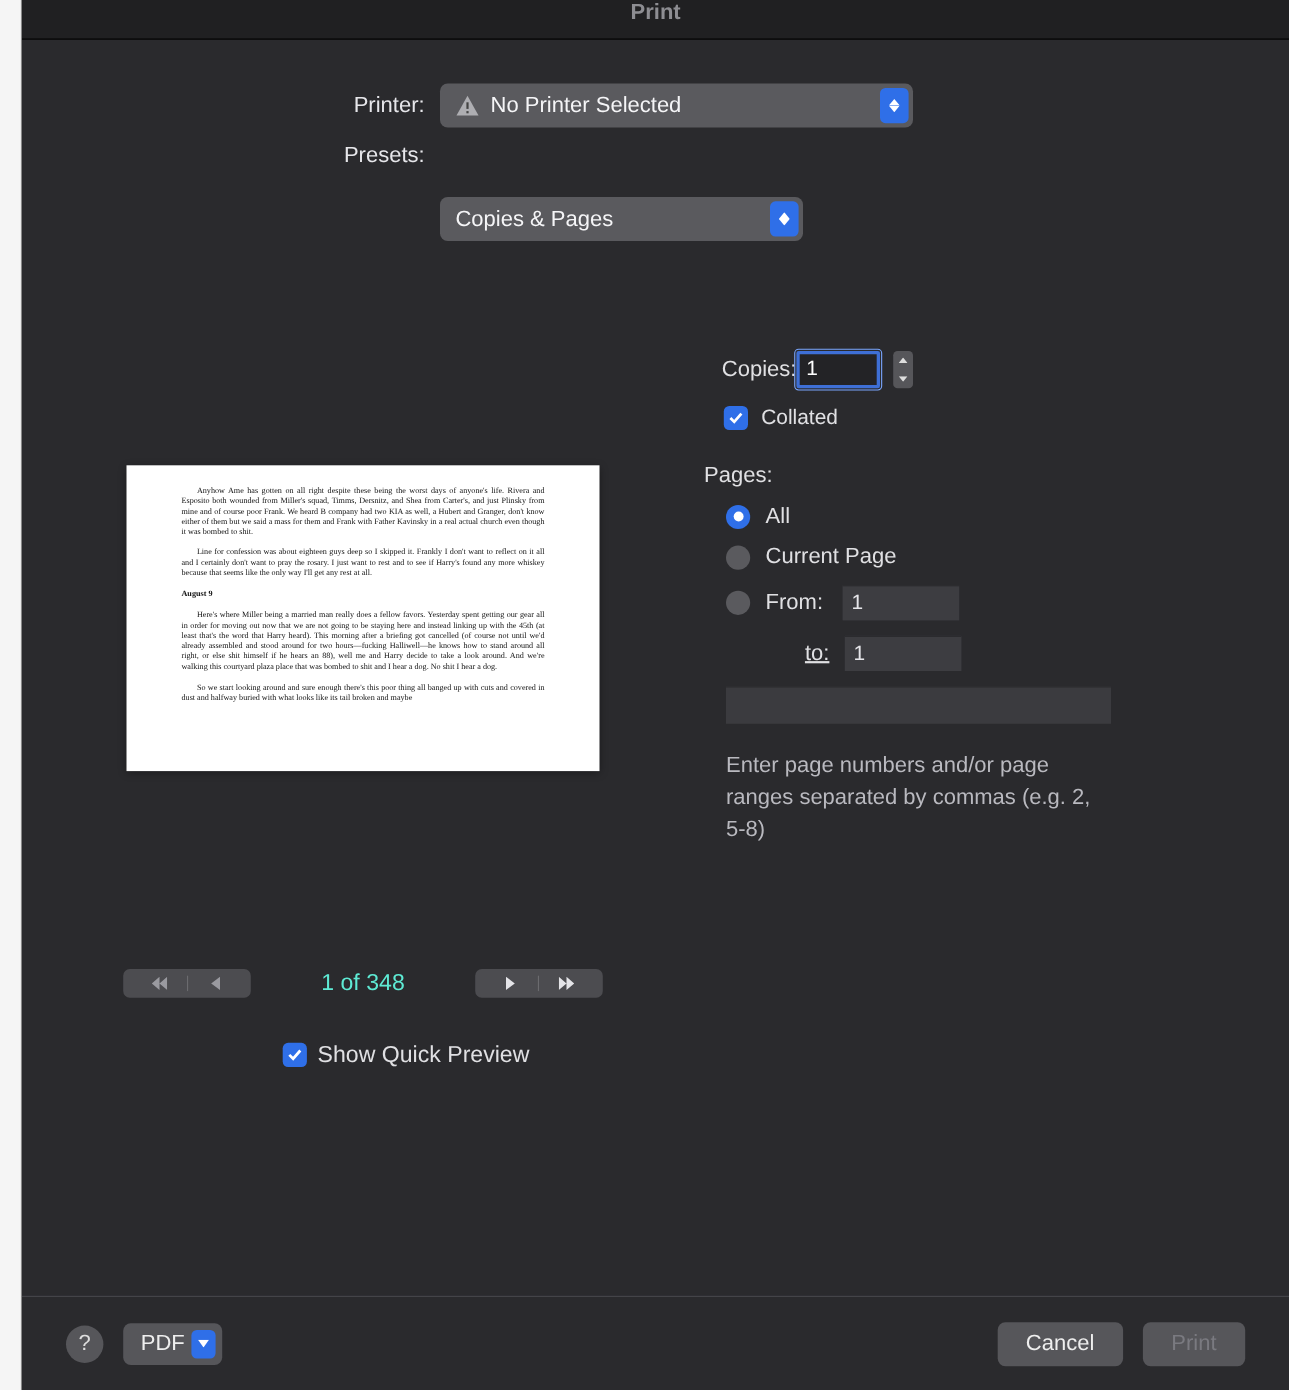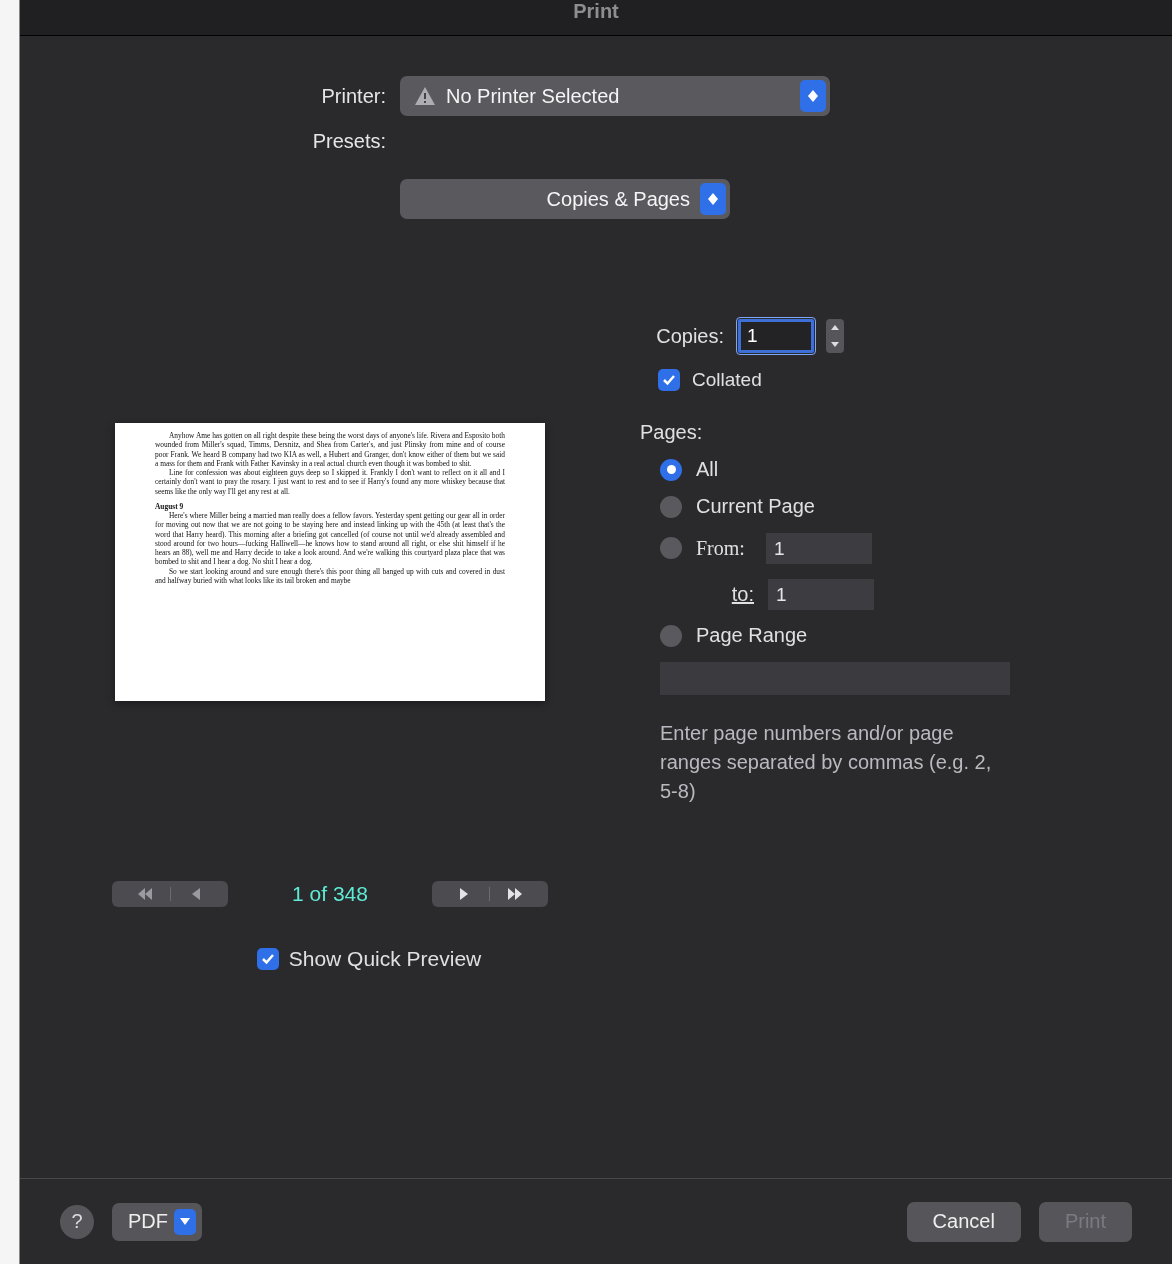--- a/index.html
+++ b/index.html
@@ -62,21 +62,21 @@
     border-radius: 7px;
     height: 40px;
     display: flex;
     align-items: center;
     padding: 0 40px 0 14px;
     font-size: 20px;
     color: #f5f5f7;
     cursor: default;
   }
   .select.wide { width: 430px; }
-  .select.mid  { width: 330px; justify-content: flex-end; }
+  .select.mid  { width: 330px; }
   .select .chev {
     position: absolute;
     right: 4px; top: 4px; bottom: 4px;
     width: 26px;
     background: #2f6fe8;
     border-radius: 5px;
     display: flex;
     flex-direction: column;
     align-items: center;
     justify-content: center;
@@ -110,21 +110,21 @@
     padding: 8px 40px;
     overflow: hidden;
   }
   .preview-page .pt {
     font-family: Georgia, serif;
     font-size: 7.4px;
     line-height: 1.25;
     color: #111;
     text-align: justify;
   }
-  .preview-page .pt p { text-indent: 14px; margin: 0; }
+  .preview-page .pt p { text-indent: 14px; margin: 10px; }
   .preview-page .pt .date { font-weight: bold; text-indent: 0; margin-top: 6px; }
 
   .pager-row {
     margin-top: 180px;
     width: 100%;
     display: flex;
     align-items: center;
     justify-content: center;
     gap: 64px;
   }
@@ -151,21 +151,21 @@
   .options-col {
     flex: 1;
     padding-left: 30px;
     padding-top: 56px;
   }
   .opt-row {
     display: flex;
     align-items: center;
     margin-bottom: 16px;
   }
-  .opt-row .lbl { width: 84px; text-align: right; margin-right: 14px; font-size: 20px; }
+  .opt-row .lbl { width: 84px; text-align: right; font-size: 20px; }
   .num-input {
     width: 76px; height: 34px;
     background: #232326;
     border: 3px solid #3e6fd6;
     border-radius: 2px;
     color: #fff;
     font-size: 19px;
     padding: 0 6px;
     outline: 1px solid #7aa6ff;
     outline-offset: 1px;
@@ -208,21 +208,21 @@
   .radio {
     width: 22px; height: 22px; border-radius: 50%;
     background: #5a5a5e;
     display: flex; align-items: center; justify-content: center;
     flex-shrink: 0;
   }
   .radio.checked { background: #2f6fe8; }
   .radio.checked::after { content:""; width:9px; height:9px; border-radius:50%; background:#fff; }
   .radio.disabled { background: #3d3d41; }
   .radio-row.disabled { color: #6f6f75; }
-  .radio-row .sublbl { width: 56px; text-align: left; font-family: Liberation Serif, serif; }
+  .radio-row .sublbl { width: 56px; text-align: left; }
 
   .hint {
     font-size: 20px; color: #b9b9bf; line-height: 1.45;
     margin-top: 24px; margin-left: 20px; max-width: 340px;
   }
 
   .footer {
     height: 86px;
     border-top: 1px solid #48484c;
     background: #2a2a2d;
@@ -398,24 +398,20 @@
         <div class="radio-row">
           <span class="radio"></span>
           <span class="sublbl">From:</span>
           <input class="plain-input" value="1" style="">
         </div>
         <div class="radio-row" style="margin-left:56px;">
           <span class="tolbl" style="width:58px;text-align:right;text-decoration:underline;">to:</span>
           <input class="plain-input" value="1" style="">
         </div>
 
-        <div class="radio-row">
-          <span class="radio"></span>
-          <span>Page Range</span>
-        </div>
         <div style="margin-left:20px;">
           <input class="plain-input wide" value="" style="">
         </div>
 
         <div class="hint">Enter page numbers and/or page ranges separated by commas (e.g. 2, 5-8)</div>
       </div>
     </div>
   </div>
 
   <div class="footer">

